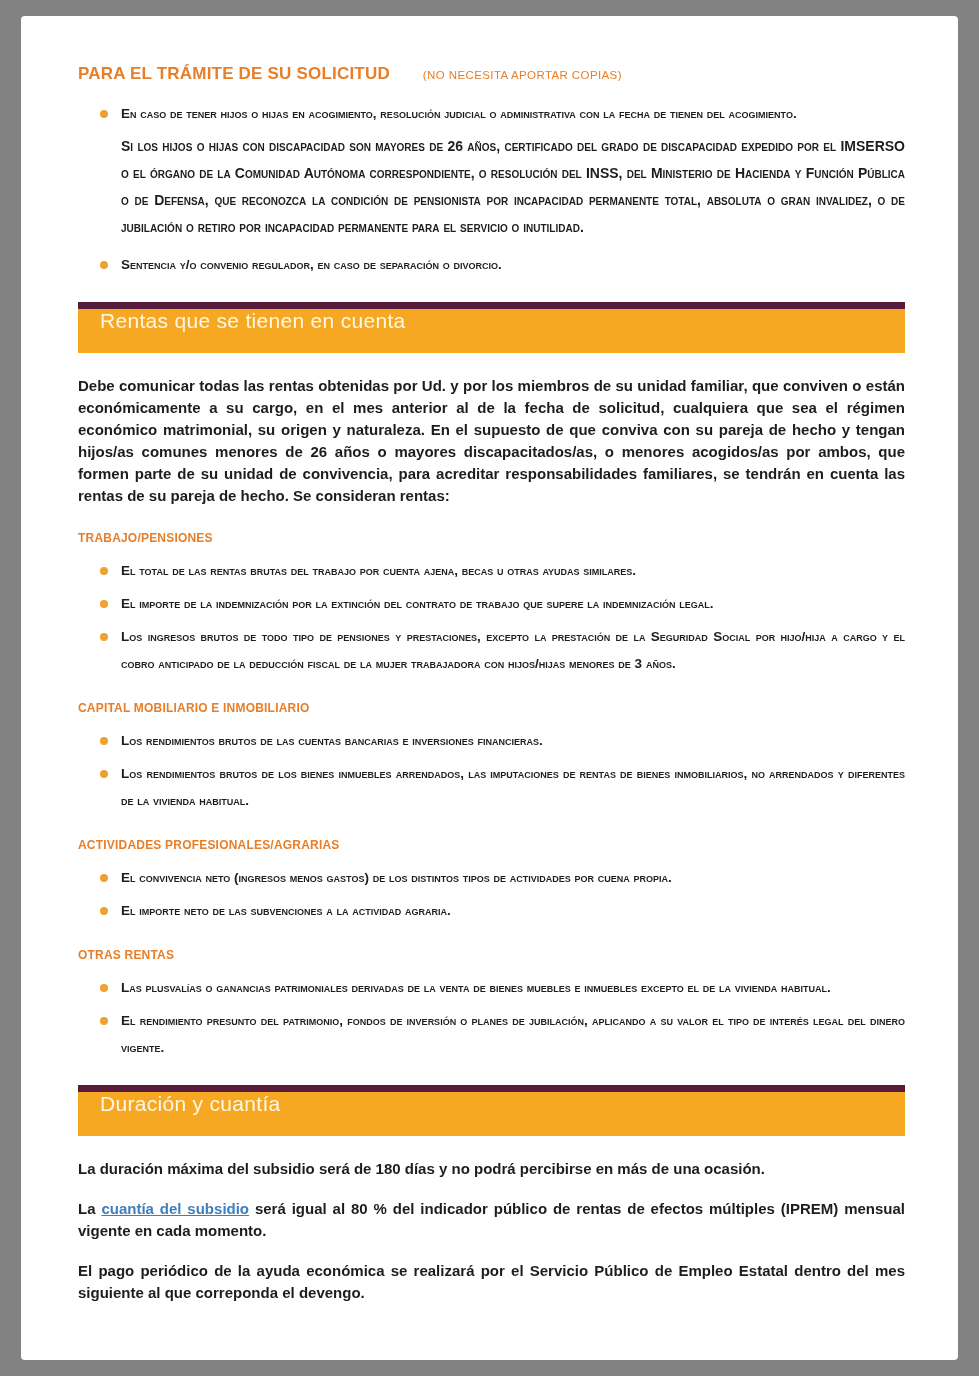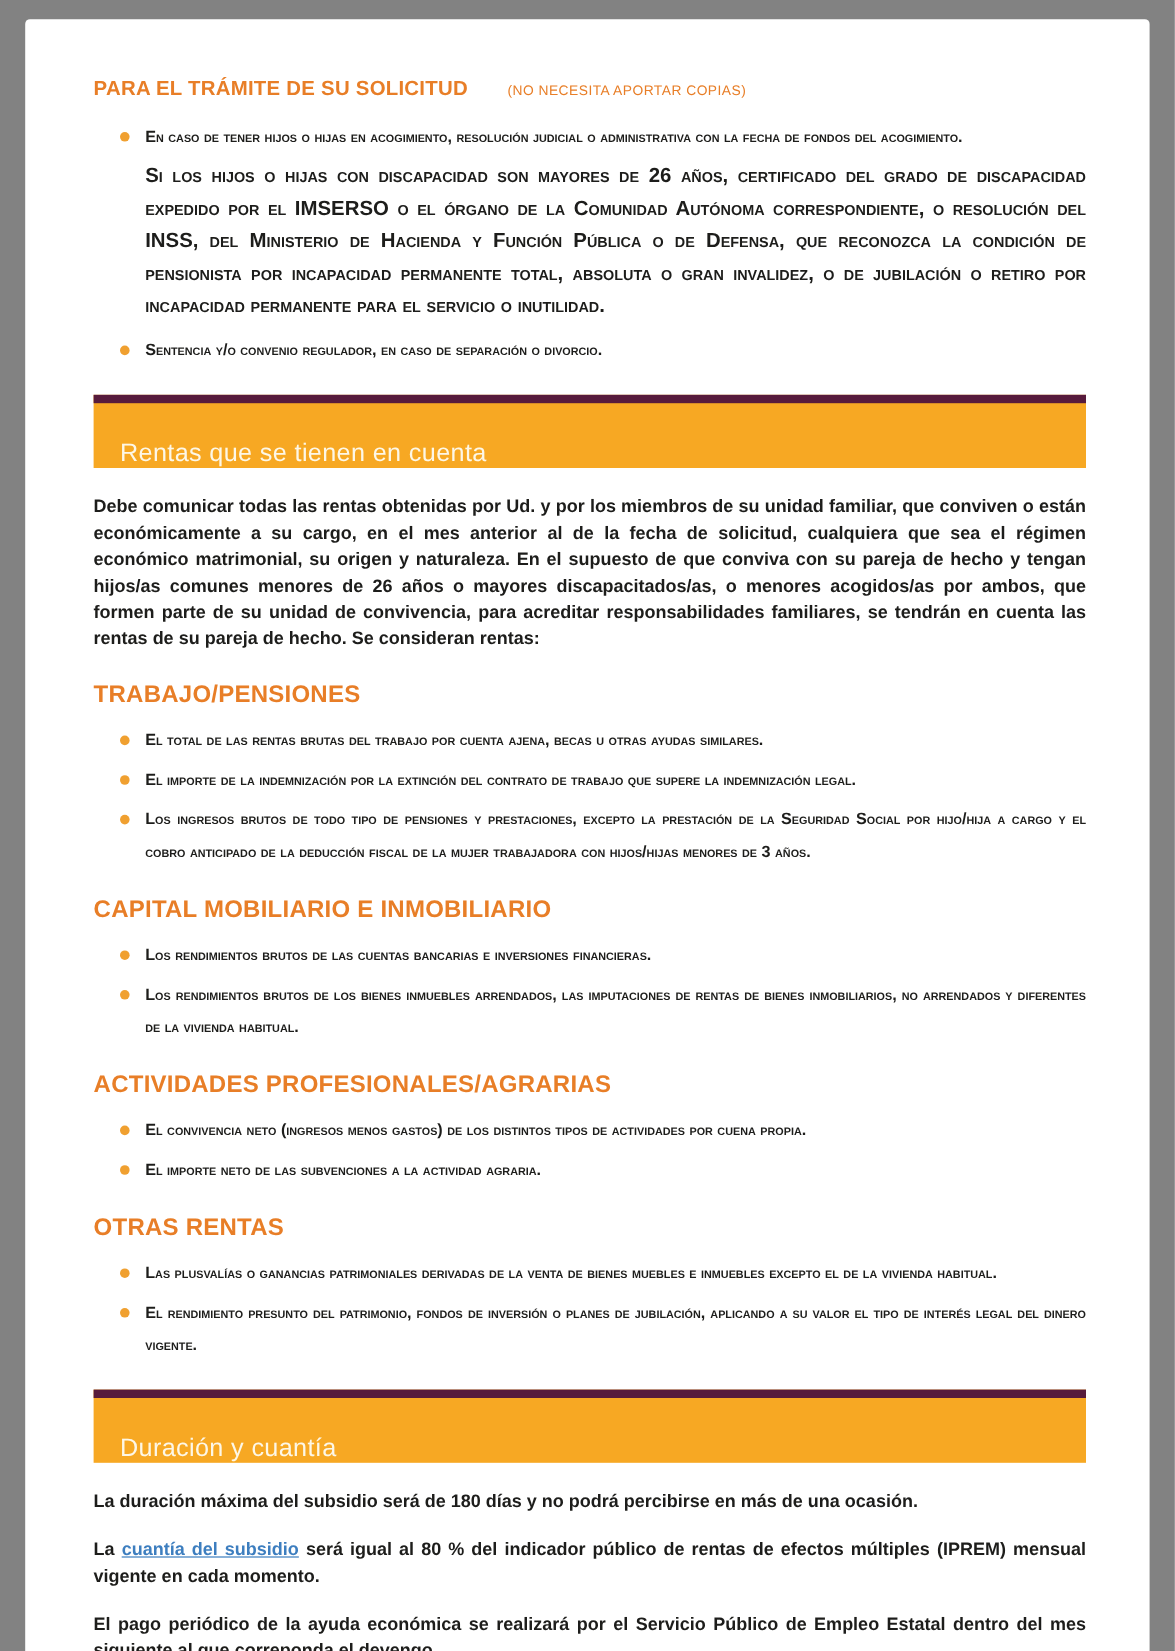--- a/index.html
+++ b/index.html
@@ -26,21 +26,21 @@
     margin-bottom: 16px;
   }
   .h-main .suffix {
     font-size: 11.5px;
     font-weight: 400;
     letter-spacing: 0.4px;
     padding-left: 28px;
   }
   .h-cat {
     color: var(--heading_orange, #e87e27);
-    font-size: 20px;
+    font-size: 12px;
     font-weight: 700;
     letter-spacing: 0.2px;
     margin: 24px 0 12px 0;
   }
   
   ul.bullets { list-style: none; margin-left: 22px; }
   ul.bullets li {
     position: relative;
     padding-left: 21px;
     font-variant: small-caps;
@@ -56,33 +56,33 @@
     position: absolute;
     left: 0; top: 10px;
     width: 8px; height: 8px;
     border-radius: 50%;
     background: var(--bullet_orange, #f0a030);
   }
   .subnote {
     font-variant: small-caps;
     font-variant-caps: small-caps;
     font-weight: 700;
-    font-size: 17px;
+    font-size: 14px;
     line-height: 27px;
     margin: 2px 0 10px 43px;
     text-align: justify;
   }
   
   .banner {
     margin-top: 24px;
     border-top: 7px solid var(--banner_border, #571b3c);
     background: var(--banner_orange, #f7a823);
-    height: 61px;
+    height: 51px;
     display: flex;
-    align-items: flex-end;
+    align-items: flex-start;
     padding-left: 22px;
   }
   .banner span {
     color: #fdf7e7;
     font-size: 21px;
     font-weight: 400;
     letter-spacing: 0.3px;
   }
   
   .para {
@@ -103,21 +103,21 @@
 <body>
 
 <div class="page">
 
   <h1 class="h-main">
     <span>PARA EL TRÁMITE DE SU SOLICITUD</span>
     <span class="suffix">(NO NECESITA APORTAR COPIAS)</span>
   </h1>
 
   <ul class="bullets">
-    <li>En caso de tener hijos o hijas en acogimiento, resolución judicial o administrativa con la fecha de fondos del acogimiento.</li>
+    <li>En caso de tener hijos o hijas en acogimiento, resolución judicial o administrativa con la fecha de tienen del acogimiento.</li>
   </ul>
 
   <p class="subnote">Si los hijos o hijas con discapacidad son mayores de 26 años, certificado del grado de discapacidad expedido por el IMSERSO o el órgano de la Comunidad Autónoma correspondiente, o resolución del INSS, del Ministerio de Hacienda y Función Pública o de Defensa, que reconozca la condición de pensionista por incapacidad permanente total, absoluta o gran invalidez, o de jubilación o retiro por incapacidad permanente para el servicio o inutilidad.</p>
 
   <ul class="bullets">
     <li>Sentencia y/o convenio regulador, en caso de separación o divorcio.</li>
   </ul>
 
   <div class="banner">
     <span>Rentas que se tienen en cuenta</span>

